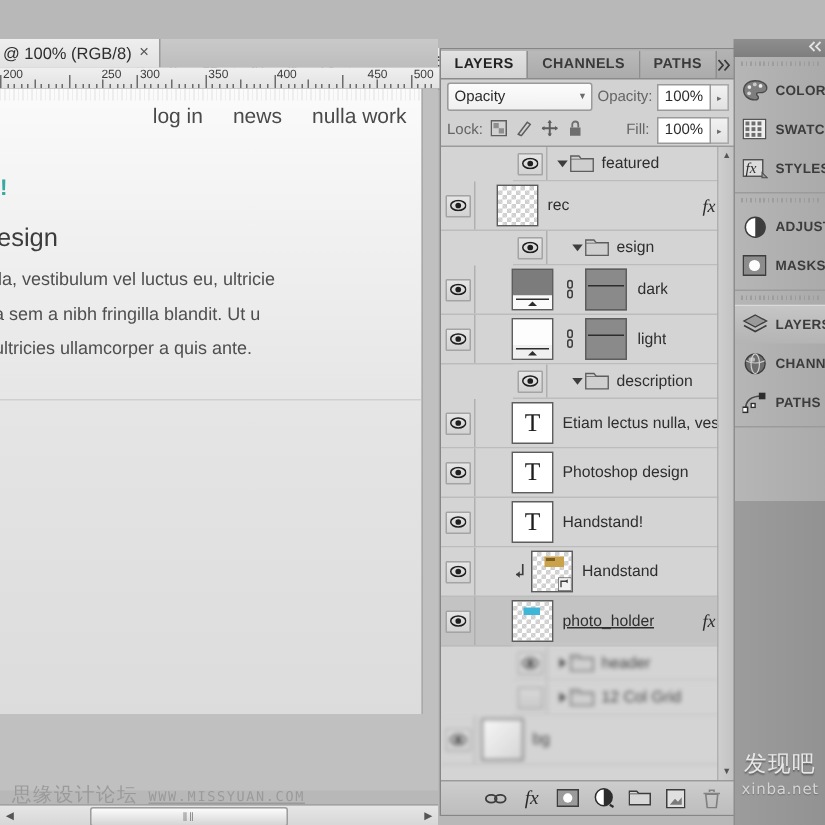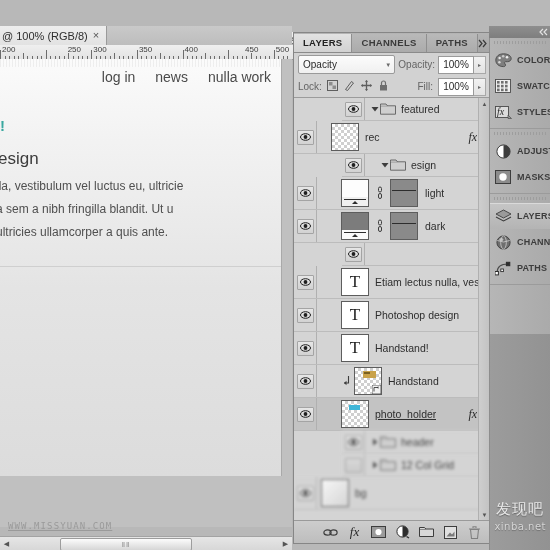--- a/index.html
+++ b/index.html
@@ -464,20 +464,21 @@
     <div id="excl">!</div>
     <div id="headline">esign</div>
     <div class="body-line" id="bl1">lla, vestibulum vel luctus eu, ultricie</div>
     <div class="body-line" id="bl2">a sem a nibh fringilla blandit. Ut u</div>
     <div class="body-line" id="bl3">ultricies ullamcorper a quis ante.</div>
     <div id="artboard-divider"></div>
   </div>
 </div>
 
 <div id="watermark-left">
+  <span id="wm-cn">思缘设计论坛</span>
   <span id="wm-url">WWW.MISSYUAN.COM</span>
 </div>
 
 <div id="hscroll">
   <div class="sb-arrow left">◀</div>
   <div class="sb-arrow right">▶</div>
   <div id="hscroll-thumb">
     <span class="grip">‖‖</span>
   </div>
 </div>
@@ -616,78 +617,91 @@
           <div class="eye-box">
             <svg width="11" height="8">
               <ellipse cx="5.5" cy="4" rx="5" ry="3.3" fill="none" stroke="#1f1f1f" stroke-width="1"></ellipse>
               <circle cx="5.5" cy="4" r="1.9" fill="#1f1f1f"></circle>
             </svg>
           </div>
         </div>
         <div class="lrow-body">
           <div class="indent" style="width: 24px;"></div>
           <div class="thumb">
+            <div style="position:absolute;left:0;top:0;right:0;height:17px;background:#7c7c7c"></div>
+            <div style="position:absolute;left:0;bottom:0;right:0;height:9px;background:#fafafa"></div>
+            <div style="position:absolute;left:2px;bottom:6px;right:2px;height:1px;background:#2d2d2d"></div>
+            <div style="position:absolute;left:10px;bottom:2px;width:0;height:0;border-left:3px solid transparent;border-right:3px solid transparent;border-bottom:3px solid #2d2d2d"></div>
+          </div>
+          <div class="link-ico">
+            <svg width="8" height="14">
+              <rect x="2.5" y="1" width="3" height="5" rx="1.5" fill="none" stroke="#3d3d3d" stroke-width="1"></rect>
+              <rect x="2.5" y="7.5" width="3" height="5" rx="1.5" fill="none" stroke="#3d3d3d" stroke-width="1"></rect>
+            </svg>
+          </div>
+          <div class="mask-thumb" style="background: rgb(138, 138, 138);">
+            <div style="position:relative;width:100%;height:100%">
+              <div style="position:absolute;left:1px;right:1px;top:10px;height:1px;background:#2d2d2d"></div>
+            </div>
+          </div>
+          <span class="lname">dark</span>
+        </div>
+      </div>
+      <div class="lrow">
+        <div class="eye-cell">
+          <div class="eye-box">
+            <svg width="11" height="8">
+              <ellipse cx="5.5" cy="4" rx="5" ry="3.3" fill="none" stroke="#1f1f1f" stroke-width="1"></ellipse>
+              <circle cx="5.5" cy="4" r="1.9" fill="#1f1f1f"></circle>
+            </svg>
+          </div>
+        </div>
+        <div class="lrow-body">
+          <div class="indent" style="width: 24px;"></div>
+          <div class="thumb">
             <div style="position:absolute;left:0;top:0;right:0;height:17px;background:#fdfdfd"></div>
             <div style="position:absolute;left:0;bottom:0;right:0;height:9px;background:#f0f0f0"></div>
             <div style="position:absolute;left:2px;bottom:6px;right:2px;height:1px;background:#2d2d2d"></div>
             <div style="position:absolute;left:10px;bottom:2px;width:0;height:0;border-left:3px solid transparent;border-right:3px solid transparent;border-bottom:3px solid #2d2d2d"></div>
           </div>
           <div class="link-ico">
             <svg width="8" height="14">
               <rect x="2.5" y="1" width="3" height="5" rx="1.5" fill="none" stroke="#3d3d3d" stroke-width="1"></rect>
               <rect x="2.5" y="7.5" width="3" height="5" rx="1.5" fill="none" stroke="#3d3d3d" stroke-width="1"></rect>
             </svg>
           </div>
           <div class="mask-thumb" style="background: rgb(138, 138, 138);">
             <div style="position:relative;width:100%;height:100%">
               <div style="position:absolute;left:1px;right:1px;top:10px;height:1px;background:#2d2d2d"></div>
             </div>
           </div>
           <span class="lname">light</span>
         </div>
       </div>
-      <div class="lrow">
-        <div class="eye-cell">
-          <div class="eye-box">
-            <svg width="11" height="8">
-              <ellipse cx="5.5" cy="4" rx="5" ry="3.3" fill="none" stroke="#1f1f1f" stroke-width="1"></ellipse>
-              <circle cx="5.5" cy="4" r="1.9" fill="#1f1f1f"></circle>
-            </svg>
-          </div>
-        </div>
-        <div class="lrow-body">
-          <div class="indent" style="width: 24px;"></div>
-          <div class="thumb">
-            <div style="position:absolute;left:0;top:0;right:0;height:17px;background:#7c7c7c"></div>
-            <div style="position:absolute;left:0;bottom:0;right:0;height:9px;background:#fafafa"></div>
-            <div style="position:absolute;left:2px;bottom:6px;right:2px;height:1px;background:#2d2d2d"></div>
-            <div style="position:absolute;left:10px;bottom:2px;width:0;height:0;border-left:3px solid transparent;border-right:3px solid transparent;border-bottom:3px solid #2d2d2d"></div>
-          </div>
-          <div class="link-ico">
-            <svg width="8" height="14">
-              <rect x="2.5" y="1" width="3" height="5" rx="1.5" fill="none" stroke="#3d3d3d" stroke-width="1"></rect>
-              <rect x="2.5" y="7.5" width="3" height="5" rx="1.5" fill="none" stroke="#3d3d3d" stroke-width="1"></rect>
-            </svg>
-          </div>
-          <div class="mask-thumb" style="background: rgb(138, 138, 138);">
-            <div style="position:relative;width:100%;height:100%">
-              <div style="position:absolute;left:1px;right:1px;top:10px;height:1px;background:#2d2d2d"></div>
-            </div>
-          </div>
-          <span class="lname">dark</span>
-        </div>
-      </div>
       <div class="lrow grp">
         <div class="eye-cell">
           <div class="eye-box">
             <svg width="11" height="8">
               <ellipse cx="5.5" cy="4" rx="5" ry="3.3" fill="none" stroke="#1f1f1f" stroke-width="1"></ellipse>
               <circle cx="5.5" cy="4" r="1.9" fill="#1f1f1f"></circle>
             </svg>
           </div>
+        </div>
+        <div class="lrow-body">
+          <div class="indent" style="width: 14px;"></div>
+          <div class="tri">
+            <svg width="8" height="8">
+              <path d="M0.5 2 L7.5 2 L4 6.5 Z" fill="#3d3d3d"></path>
+            </svg>
+          </div>
+          <span class="folder-ico"><svg width="16" height="12">
+              <path d="M0.5 2.8 L0.5 11.2 L15.5 11.2 L15.5 2.8 Z" fill="#cfcfcf" stroke="#5d5d5d" stroke-width="0.9"></path>
+              <path d="M0.5 2.8 L0.5 1 L6 1 L7.4 2.8" fill="#cfcfcf" stroke="#5d5d5d" stroke-width="0.9"></path>
+            </svg></span>
+          <span class="lname">description</span>
         </div>
       </div>
       <div class="lrow">
         <div class="eye-cell">
           <div class="eye-box">
             <svg width="11" height="8">
               <ellipse cx="5.5" cy="4" rx="5" ry="3.3" fill="none" stroke="#1f1f1f" stroke-width="1"></ellipse>
               <circle cx="5.5" cy="4" r="1.9" fill="#1f1f1f"></circle>
             </svg>
           </div>

